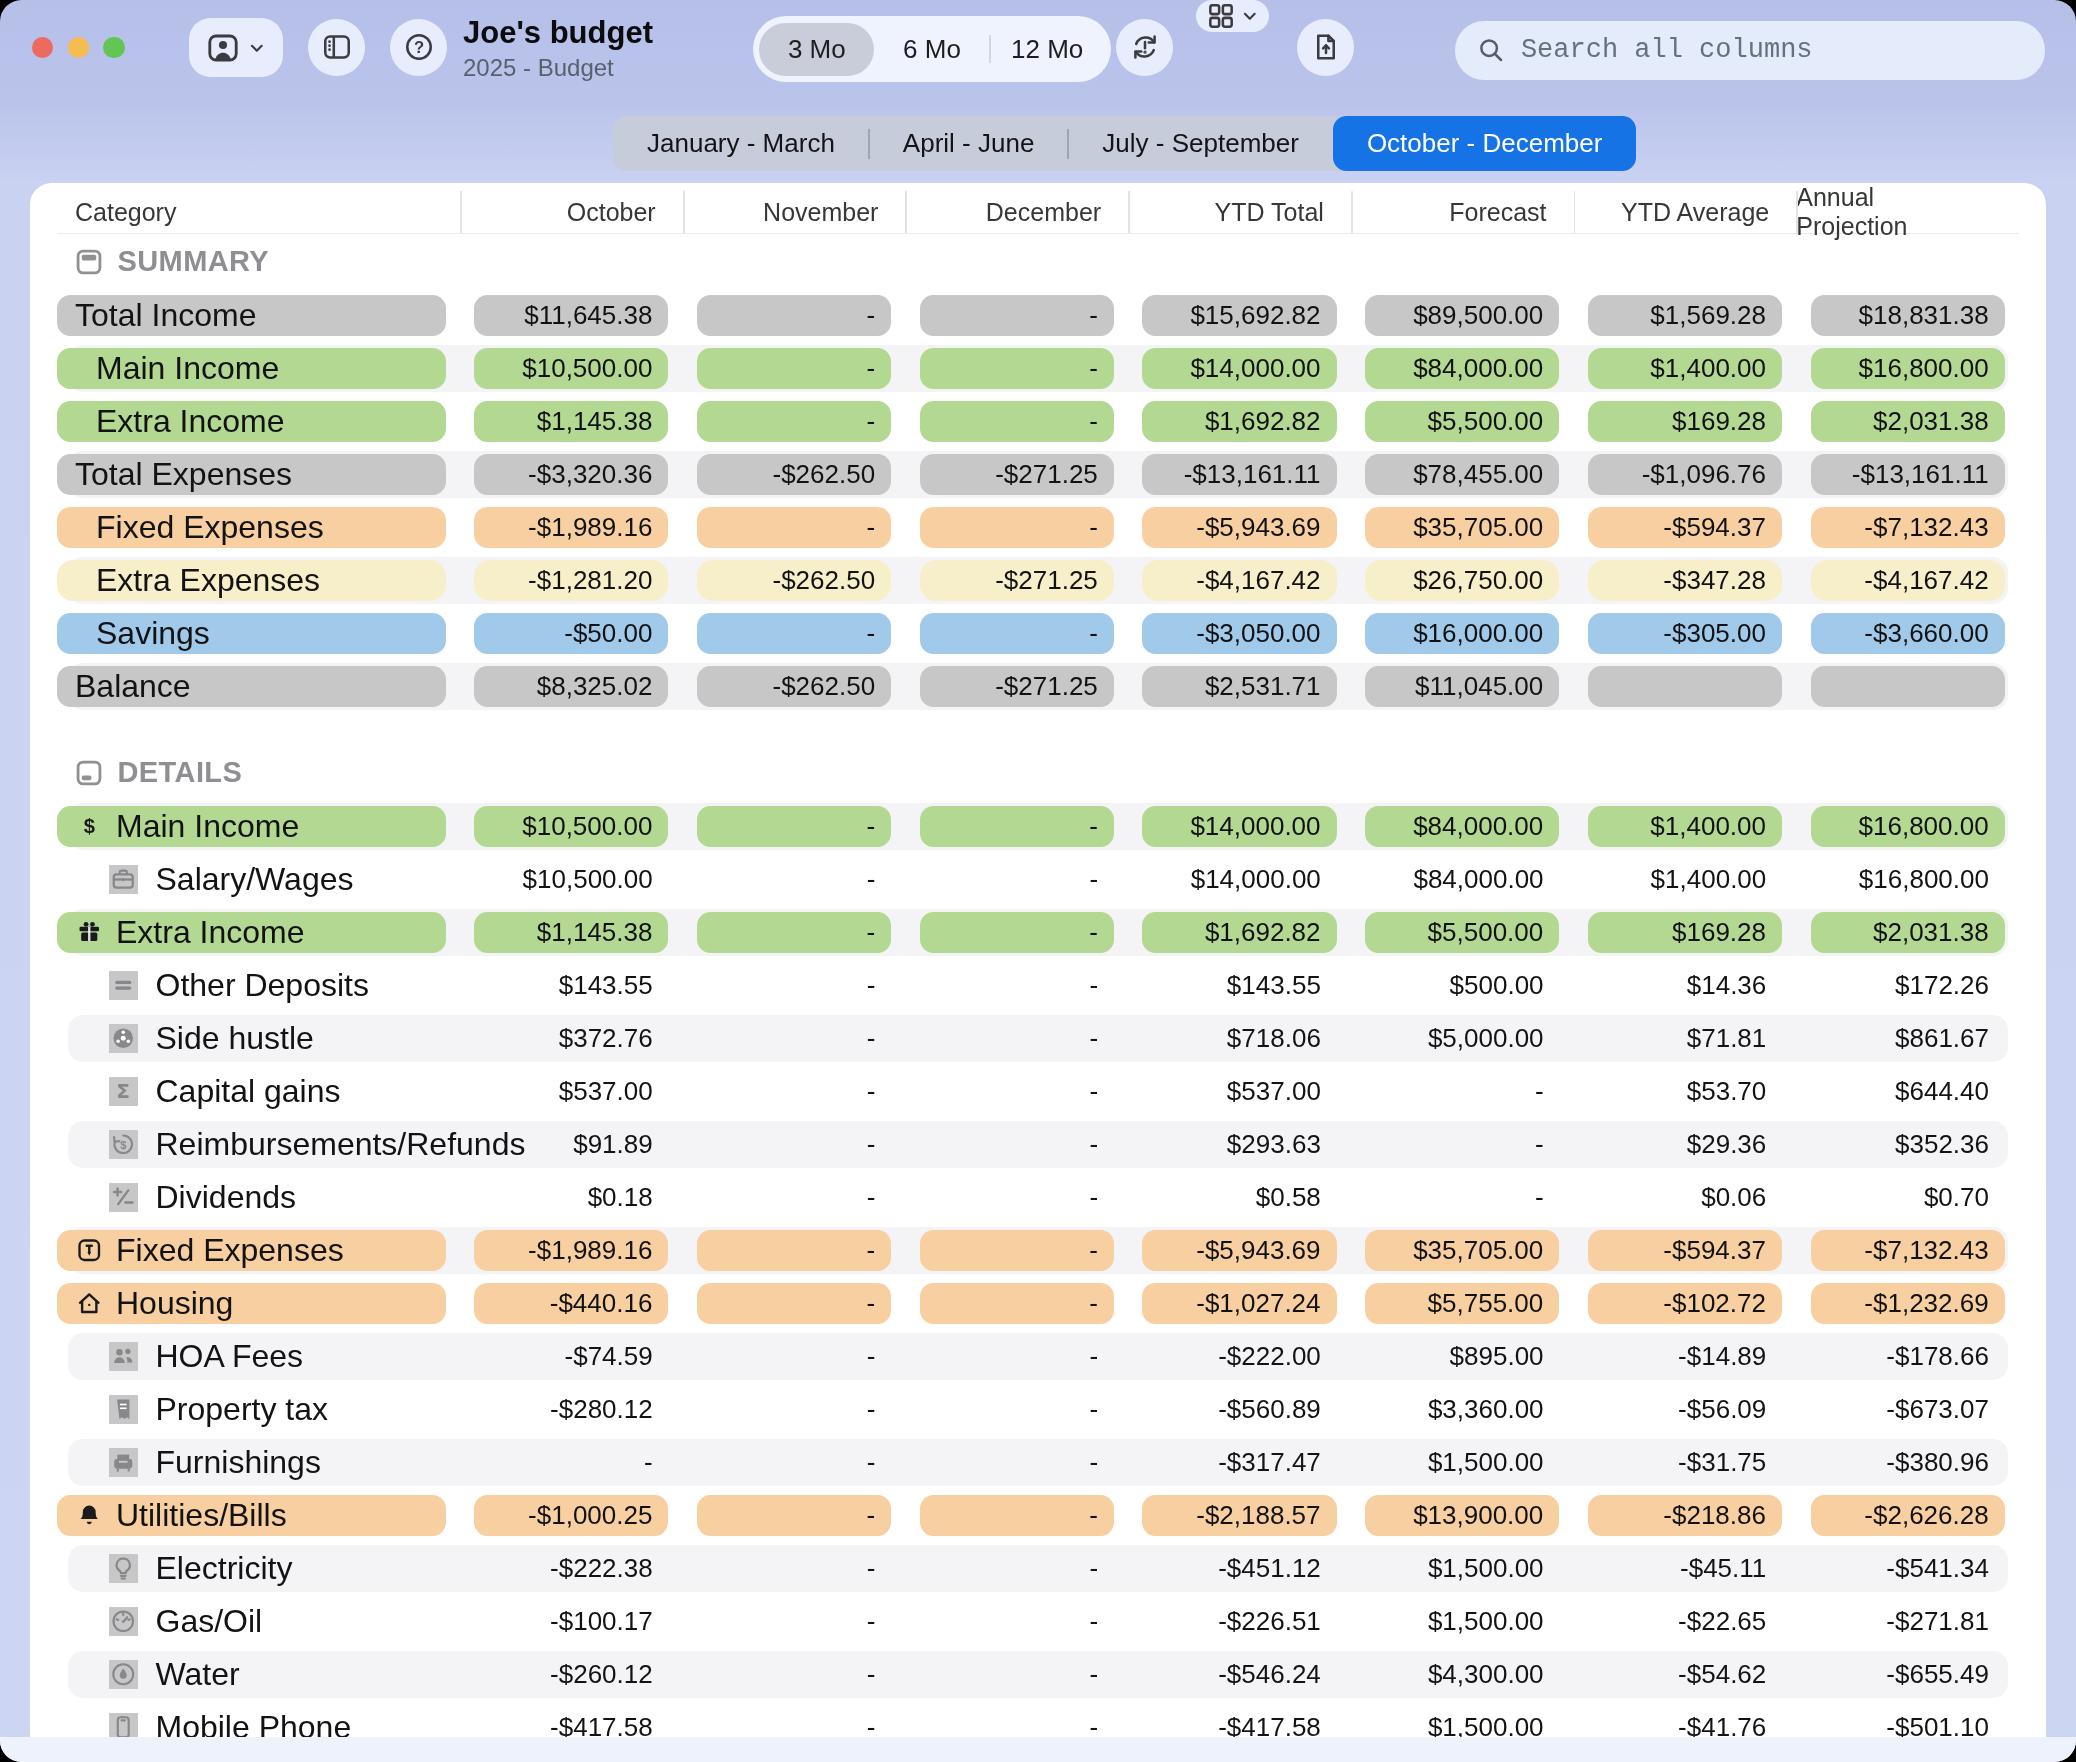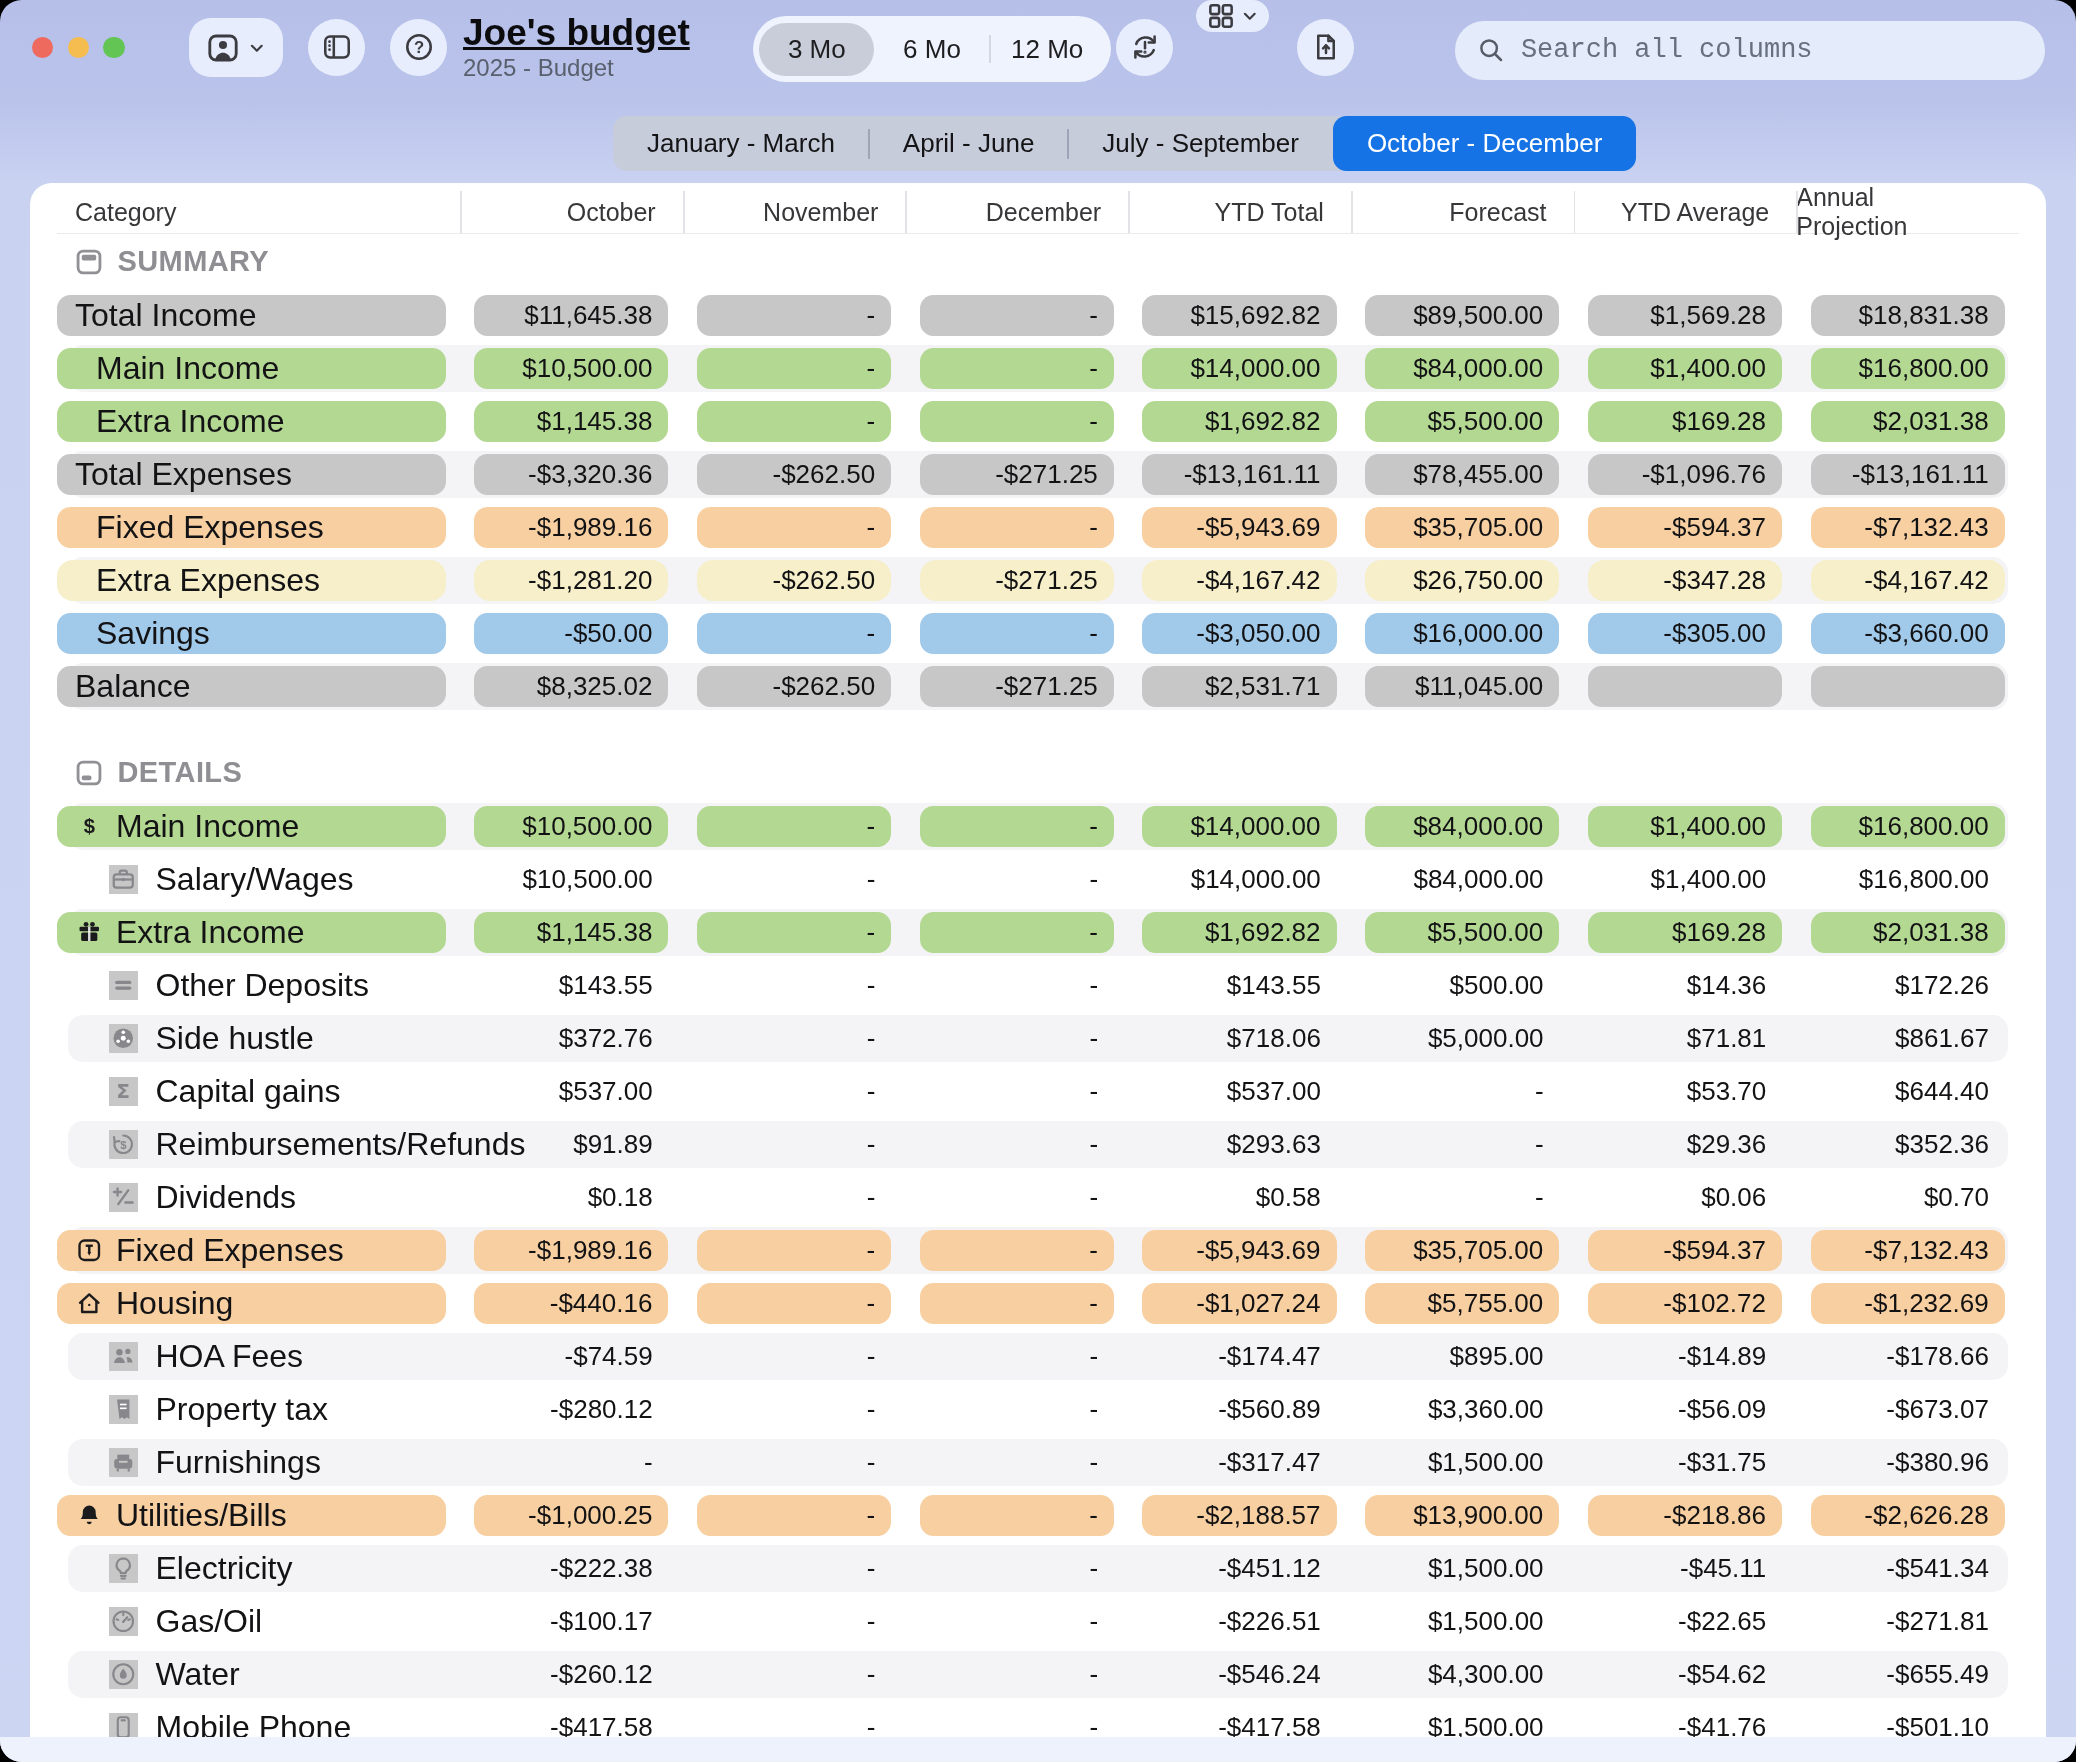--- a/index.html
+++ b/index.html
@@ -22,21 +22,21 @@
   .btn-help{left:390px;}
   .btn-sync{left:1116px;}
   .btn-grid{left:1196px;width:73px;border-radius:28.5px;gap:2.7px;}
   .btn-export{left:1297px;}
   .icon{display:inline-block;}
   .icon svg{display:block;width:100%;height:100%;}
   .ic-40{width:36px;height:36px;}
   .ic-36{width:32px;height:32px;}
   .ic-22{width:19.6px;height:19.6px;}
   .title-block{position:absolute;left:463px;top:15px;}
-  .title{font-size:37px;font-weight:700;color:#0c0c0e;line-height:36px;text-decoration:underline;}
+  .title{font-size:31px;font-weight:700;color:#0c0c0e;line-height:36px;}
   .subtitle{font-size:24px;color:#59606d;line-height:28px;margin-top:2.7px;}
   .period-seg{position:absolute;left:753px;top:16px;height:66px;width:358px;background:#eef3fd;
     border-radius:33px;display:flex;align-items:center;padding:0 6.2px;box-sizing:border-box;}
   .seg{flex:1;height:53px;display:flex;align-items:center;justify-content:center;font-size:26px;
     font-weight:500;color:#1e1e20;border-radius:27px;position:relative;cursor:pointer;}
   .seg.selected{background:var(--selected-segment,#c9cdd9);}
   .seg:not(.selected)+.seg:not(.selected)::before{content:'';position:absolute;left:-0.9px;top:12.5px;
     bottom:12.5px;width:1.8px;background:#d3d8e4;}
   .search{position:absolute;left:1455px;top:20.5px;width:590px;height:59px;background:#e4ebfb;
     border-radius:29px;display:flex;align-items:center;padding:0 21.4px;box-sizing:border-box;gap:12.5px;}
@@ -834,21 +834,21 @@
             <div class="cell val-cell">
               <div class="val plain">-$74.59</div>
             </div>
             <div class="cell val-cell">
               <div class="val plain">-</div>
             </div>
             <div class="cell val-cell">
               <div class="val plain">-</div>
             </div>
             <div class="cell val-cell">
-              <div class="val plain">-$174.47</div>
+              <div class="val plain">-$222.00</div>
             </div>
             <div class="cell val-cell">
               <div class="val plain">$895.00</div>
             </div>
             <div class="cell val-cell">
               <div class="val plain">-$14.89</div>
             </div>
             <div class="cell val-cell">
               <div class="val plain">-$178.66</div>
             </div>

